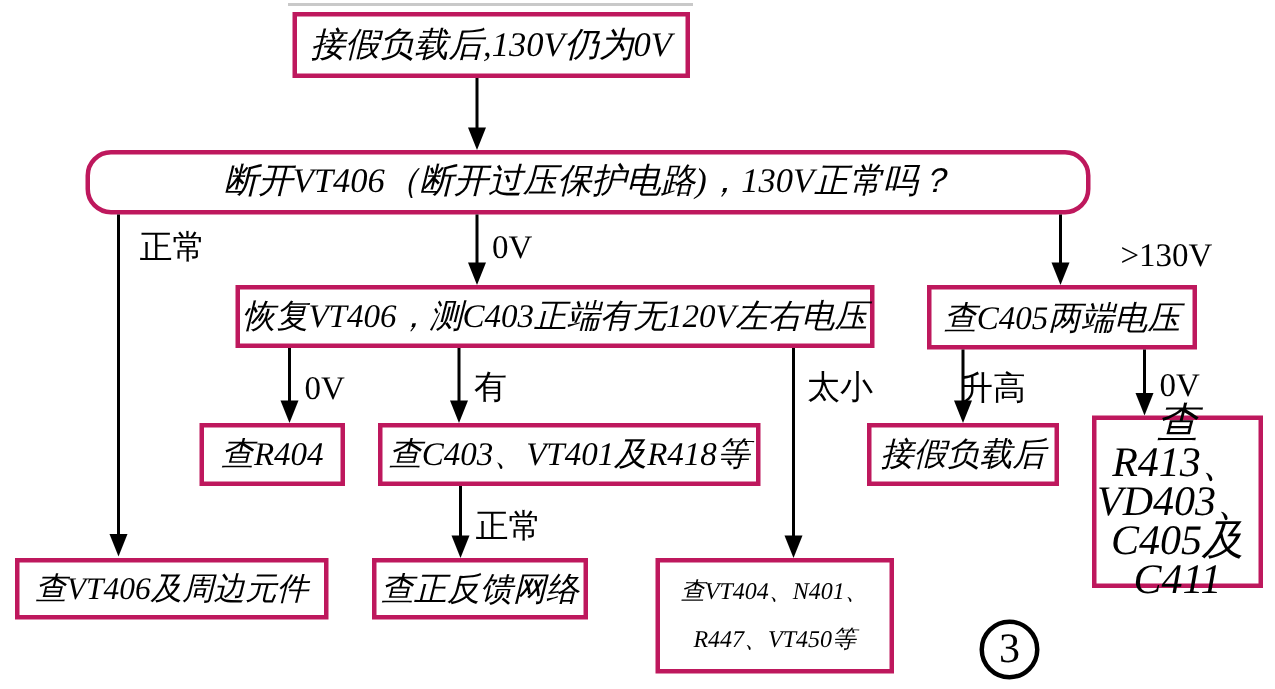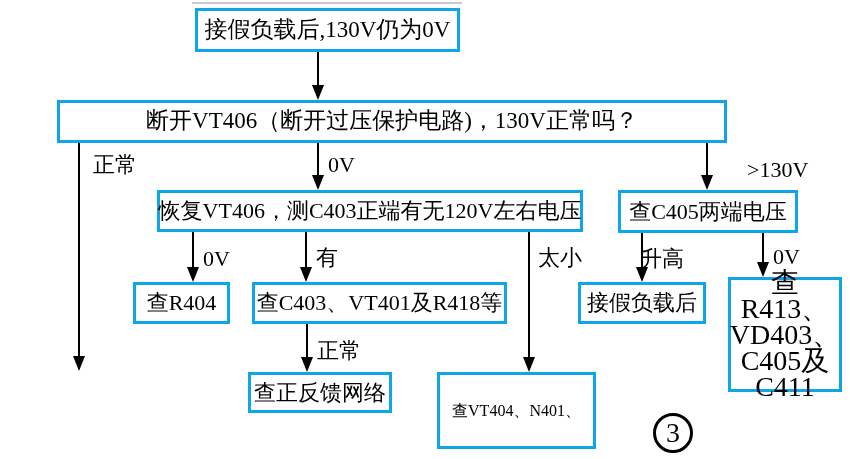--- a/index.html
+++ b/index.html
@@ -1,31 +1,31 @@
 <!DOCTYPE html>
 <html><head>
 <meta charset="utf-8">
 <style>
   html,body{margin:0;padding:0;background:#fff;}
   #canvas{
     position:relative;width:850px;height:459px;background:#fff;overflow:hidden;
     font-family:"Liberation Serif","DejaVu Serif",serif;color:#000;
   }
   .node{
-    position:absolute;box-sizing:border-box;border:3px solid #0ea5e9;background:#fff;
+    position:absolute;box-sizing:border-box;border:3px solid #be185d;background:#fff;
     display:flex;align-items:center;justify-content:center;text-align:center;
-    font-size:22px;line-height:1.15;white-space:nowrap;
+    font-size:22px;line-height:1.15;white-space:nowrap;font-style:italic;
   }
   .node.multi{flex-direction:column;white-space:normal;}
   .vline{position:absolute;width:2px;background:#000;}
   .ahead{position:absolute;width:0;height:0;border-left:6px solid transparent;border-right:6px solid transparent;border-top:15px solid #000;}
   .elabel{position:absolute;font-size:22px;white-space:nowrap;}
   
   #b-start   {left:195px;top:8px;  width:265px;height:44px;font-size:23px;}
-  #b-q       {left:57px; top:100px;width:670px;height:43px;font-size:23px;}
+  #b-q       {left:57px; top:100px;width:670px;height:43px;font-size:23px;border-radius:17px;}
   #b-restore {left:157px;top:190px;width:426px;height:42px;}
   #b-c405    {left:618px;top:190px;width:180px;height:43px;}
   #b-r404    {left:133px;top:282px;width:97px; height:42px;}
   #b-c403    {left:252px;top:282px;width:255px;height:42px;}
   #b-stab    {left:578px;top:282px;width:128px;height:42px;}
   #b-r413    {left:728px;top:277px;width:114px;height:115px;font-size:28px;line-height:26px;}
   #b-vt406   {left:10px; top:372px;width:209px;height:41px;font-size:21px;}
   #b-feedback{left:248px;top:372px;width:144px;height:41px;}
   #b-vt404   {left:437px;top:372px;width:159px;height:77px;font-size:16px;line-height:32px;}
   
@@ -82,23 +82,25 @@
   <div class="node" id="b-c405">查C405两端电压</div>
   <div class="node" id="b-r404">查R404</div>
   <div class="node" id="b-c403">查C403、VT401及R418等</div>
   <div class="node" id="b-stab">接假负载后</div>
   <div class="node multi" id="b-r413">
     <span>查R413、</span>
     <span>VD403、</span>
     <span>C405及</span>
     <span>C411</span>
   </div>
+  <div class="node" id="b-vt406">查VT406及周边元件</div>
   <div class="node" id="b-feedback">查正反馈网络</div>
   <div class="node multi" id="b-vt404">
     <span>查VT404、N401、</span>
+    <span>R447、VT450等</span>
   </div>
 
   <div class="vline" id="l1"></div>
   <div class="vline" id="l2"></div>
   <div class="vline" id="l3"></div>
   <div class="vline" id="l4"></div>
   <div class="vline" id="l5"></div>
   <div class="vline" id="l6"></div>
   <div class="vline" id="l7"></div>
   <div class="vline" id="l8"></div>

